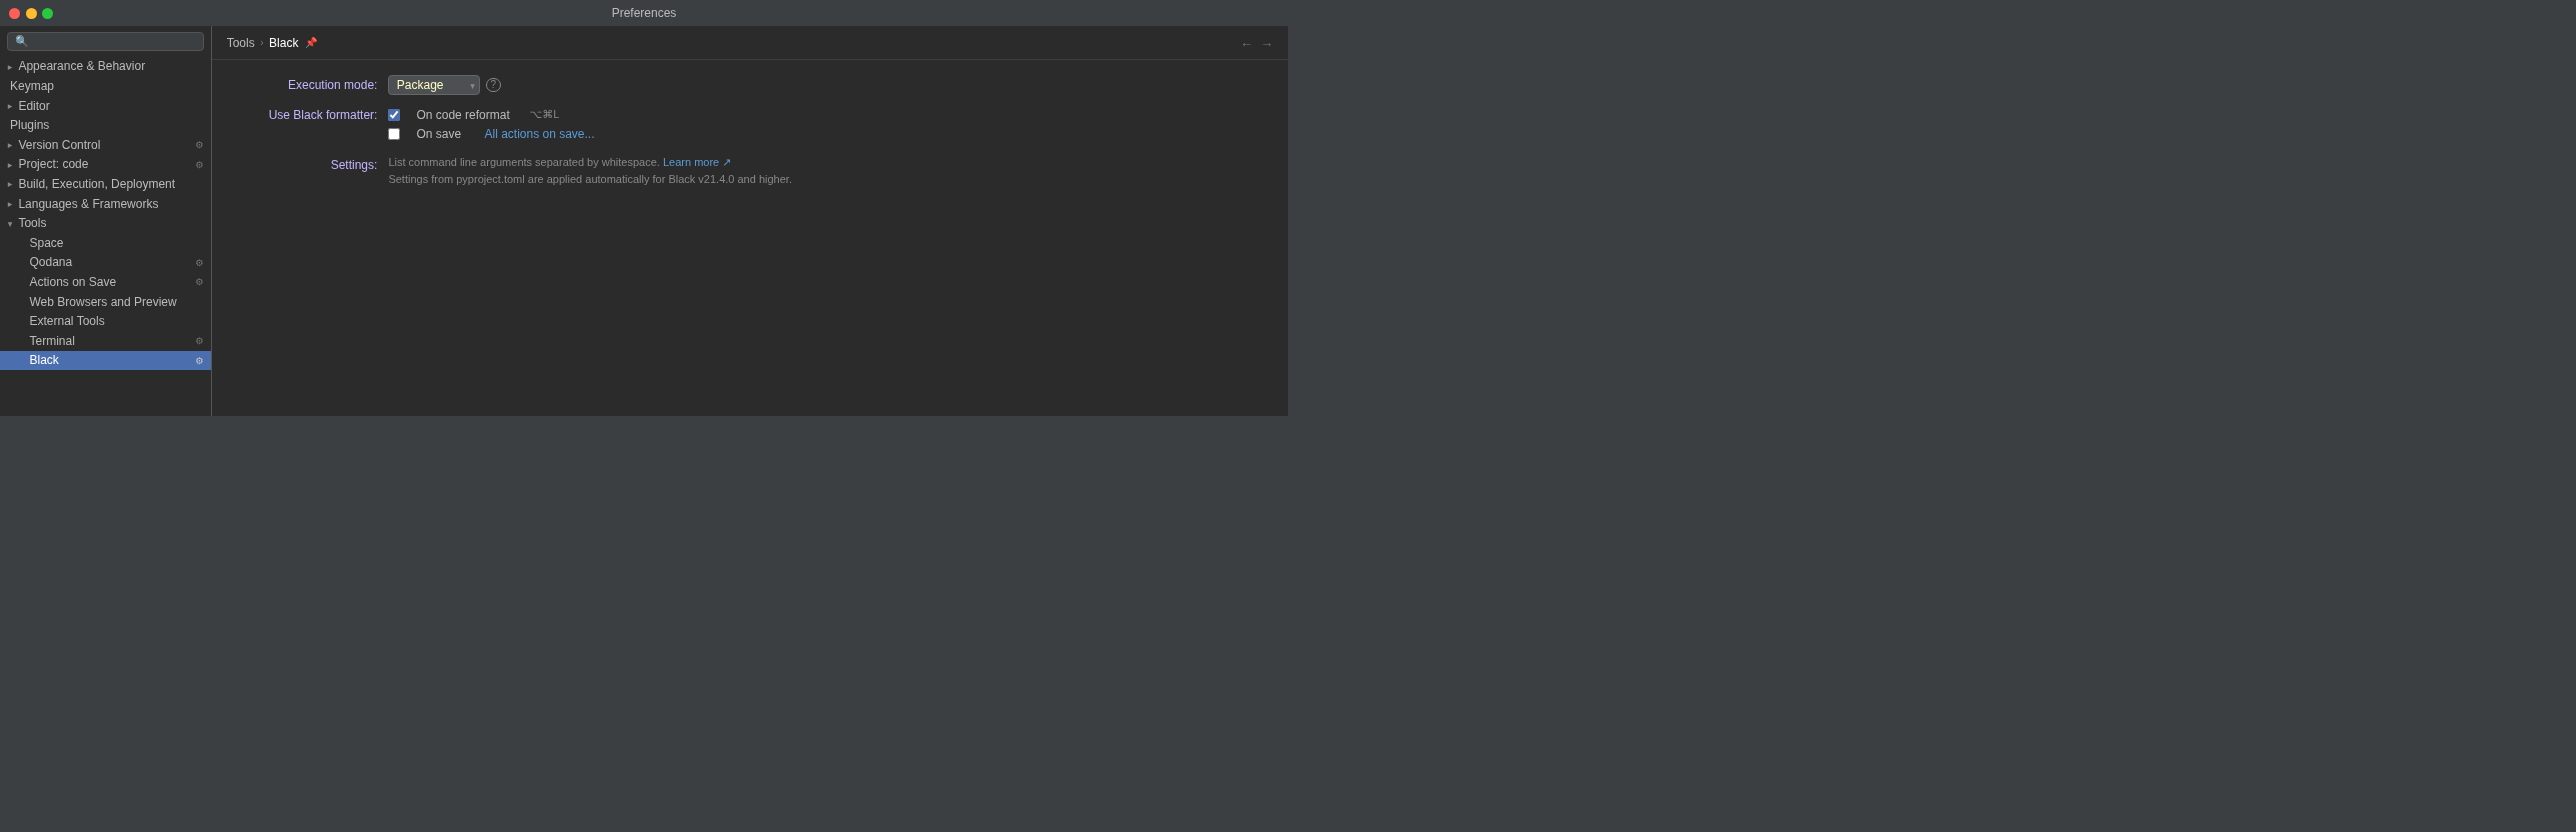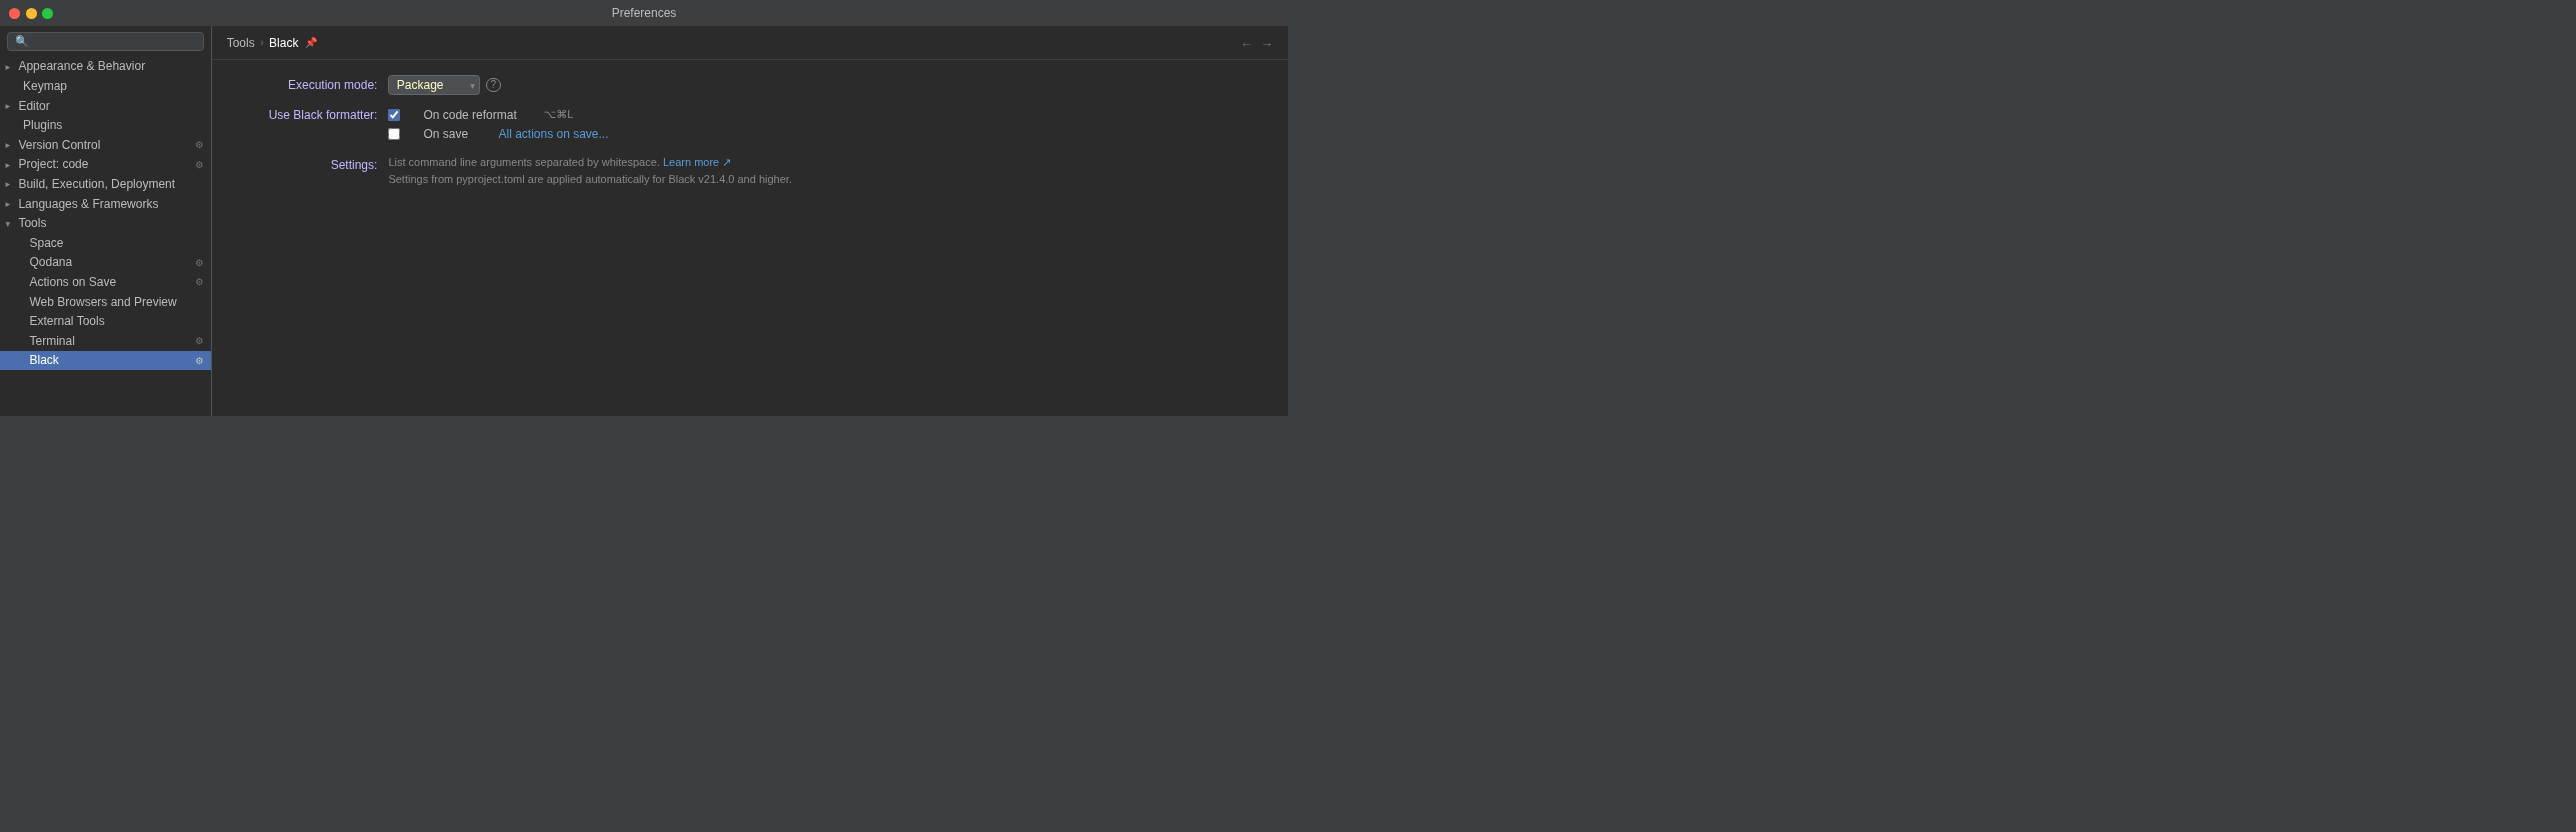--- a/index.html
+++ b/index.html
@@ -82,22 +82,23 @@
       font-size: 12px;
       color: #bbbbbb;
     }
     .sidebar-item.active {
       background: #4b6eaf;
       color: #ffffff;
     }
     .sidebar-item.section {
       padding-left: 5.5px;
       font-weight: 500;
-    }
-    .sidebar-item.indent1 { padding-left: 23px; }
+      text-align: center;
+    }
+    .sidebar-item.indent1 { padding-left: 10px; }
     .sidebar-item.indent2 { padding-left: 29.5px; }
     .chevron {
       display: inline-block;
       width: 9.2px;
       font-size: 9.2px;
       color: #888;
     }
     .chevron.open::before { content: "▾"; }
     .chevron.closed::before { content: "▸"; }
     .settings-icon {
@@ -232,21 +233,21 @@
     .interpreter-dropdown {
       color: #888;
       font-size: 11px;
       cursor: pointer;
     }
 
     
     .checkbox-row {
       display: flex;
       align-items: center;
-      gap: 23px;
+      gap: 16px;
     }
     .checkbox-row input[type="checkbox"] {
       accent-color: #4b6eaf;
       width: 12px;
       height: 12px;
       cursor: pointer;
     }
     .checkbox-label {
       color: #bbbbbb;
       font-size: 12px;

